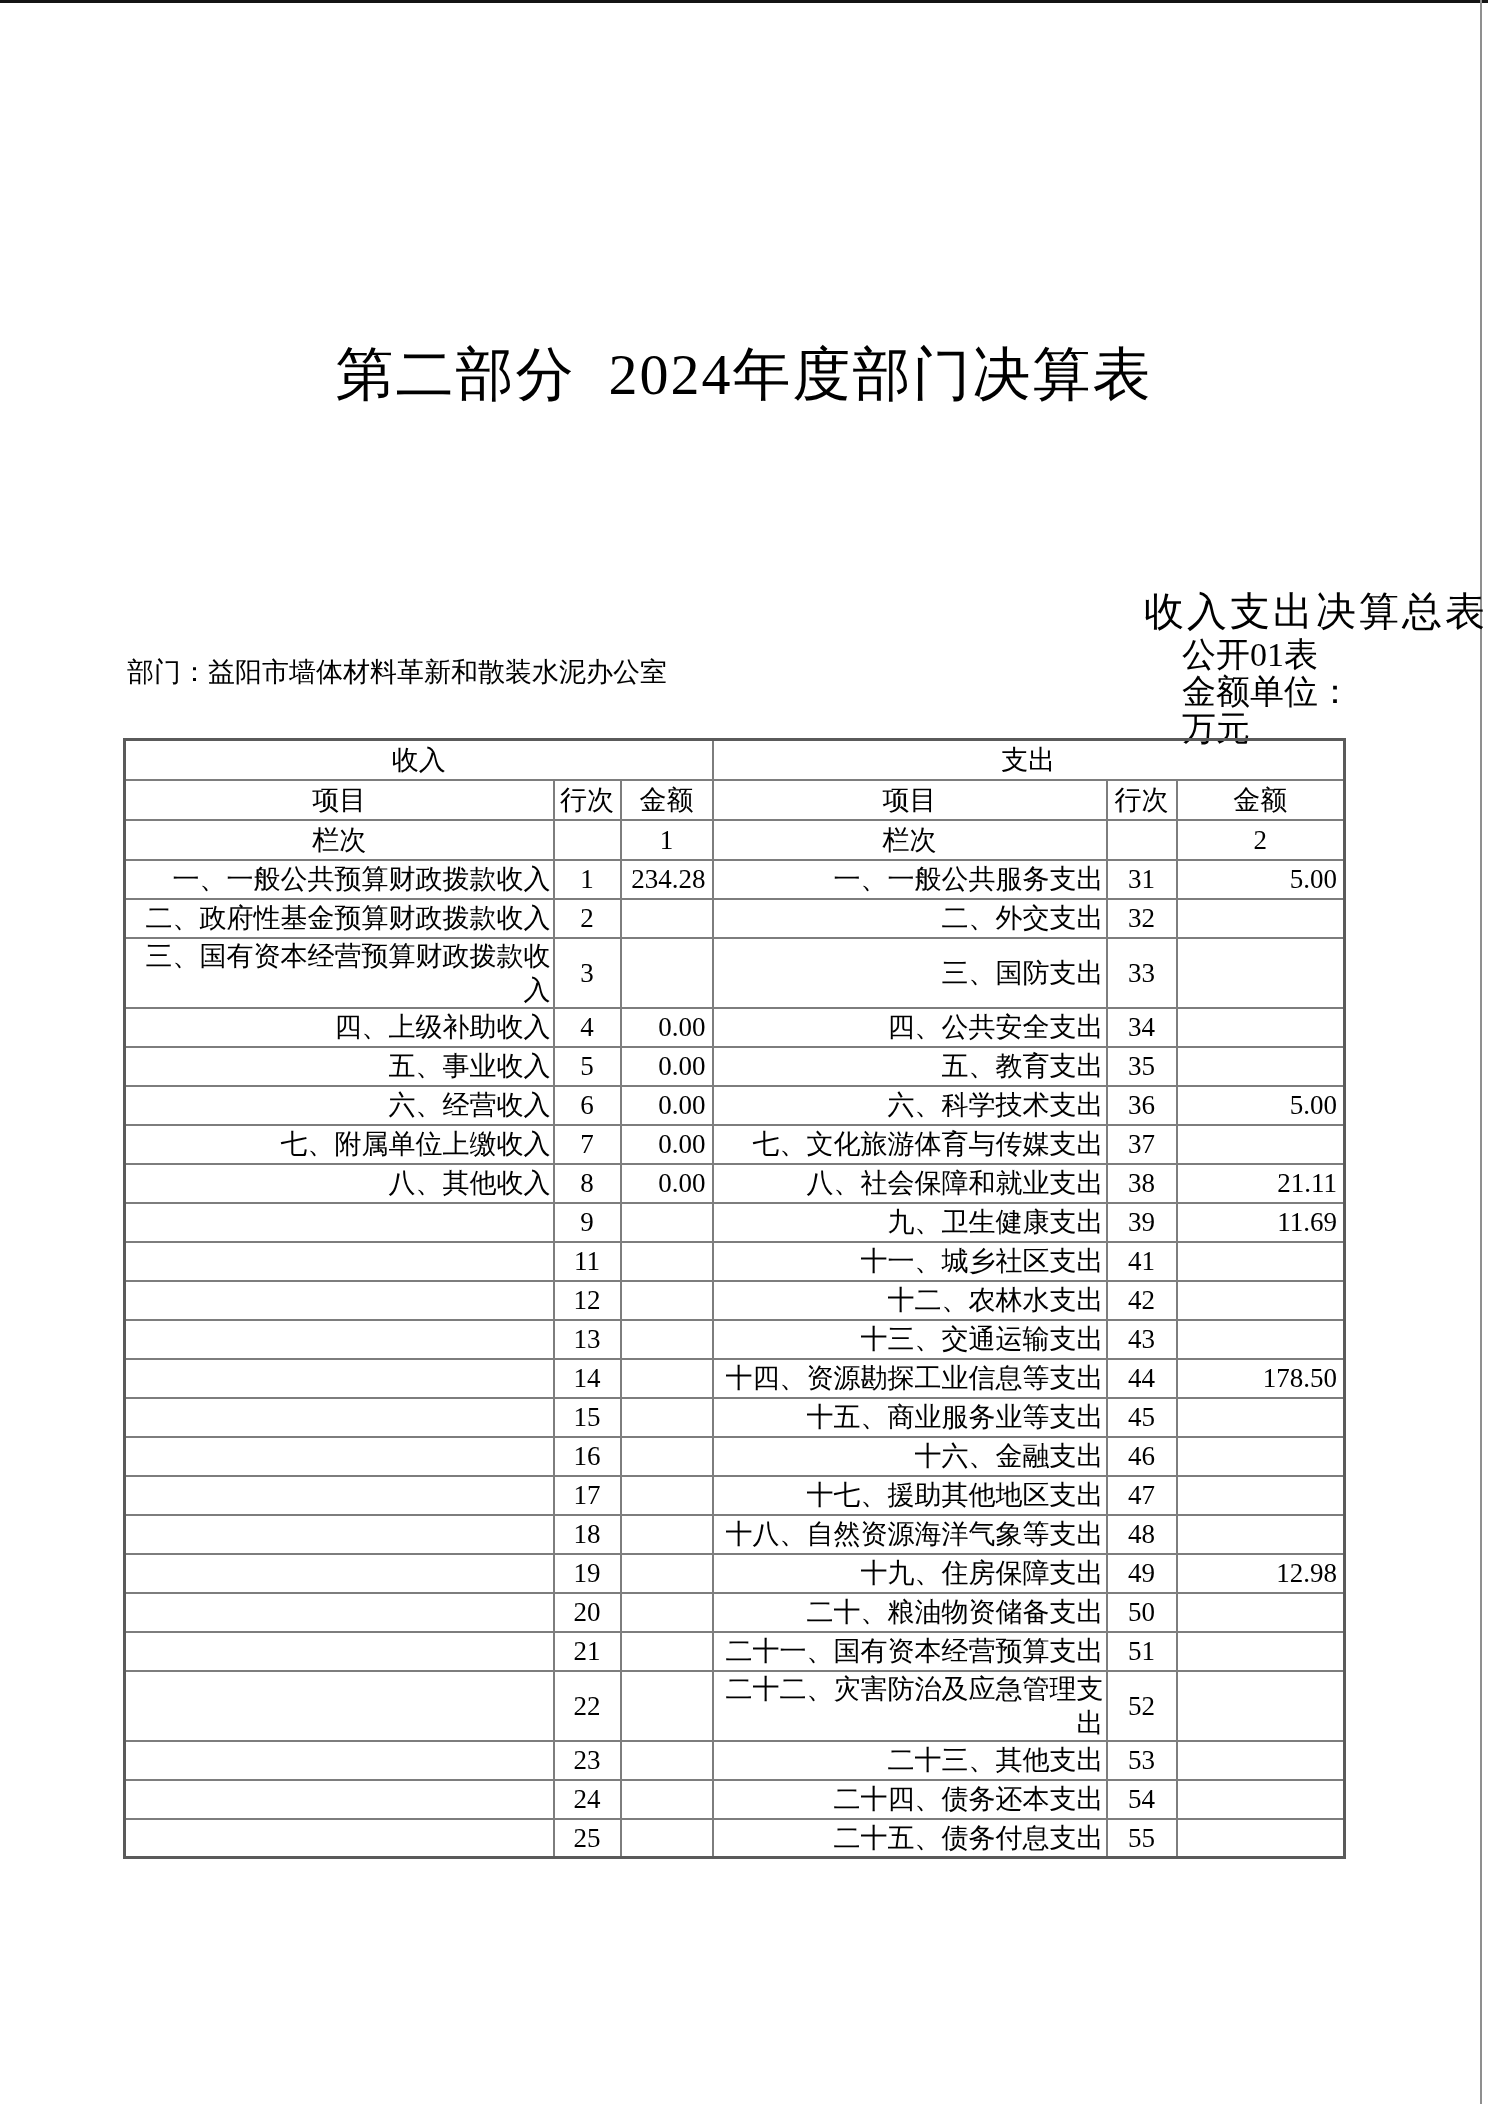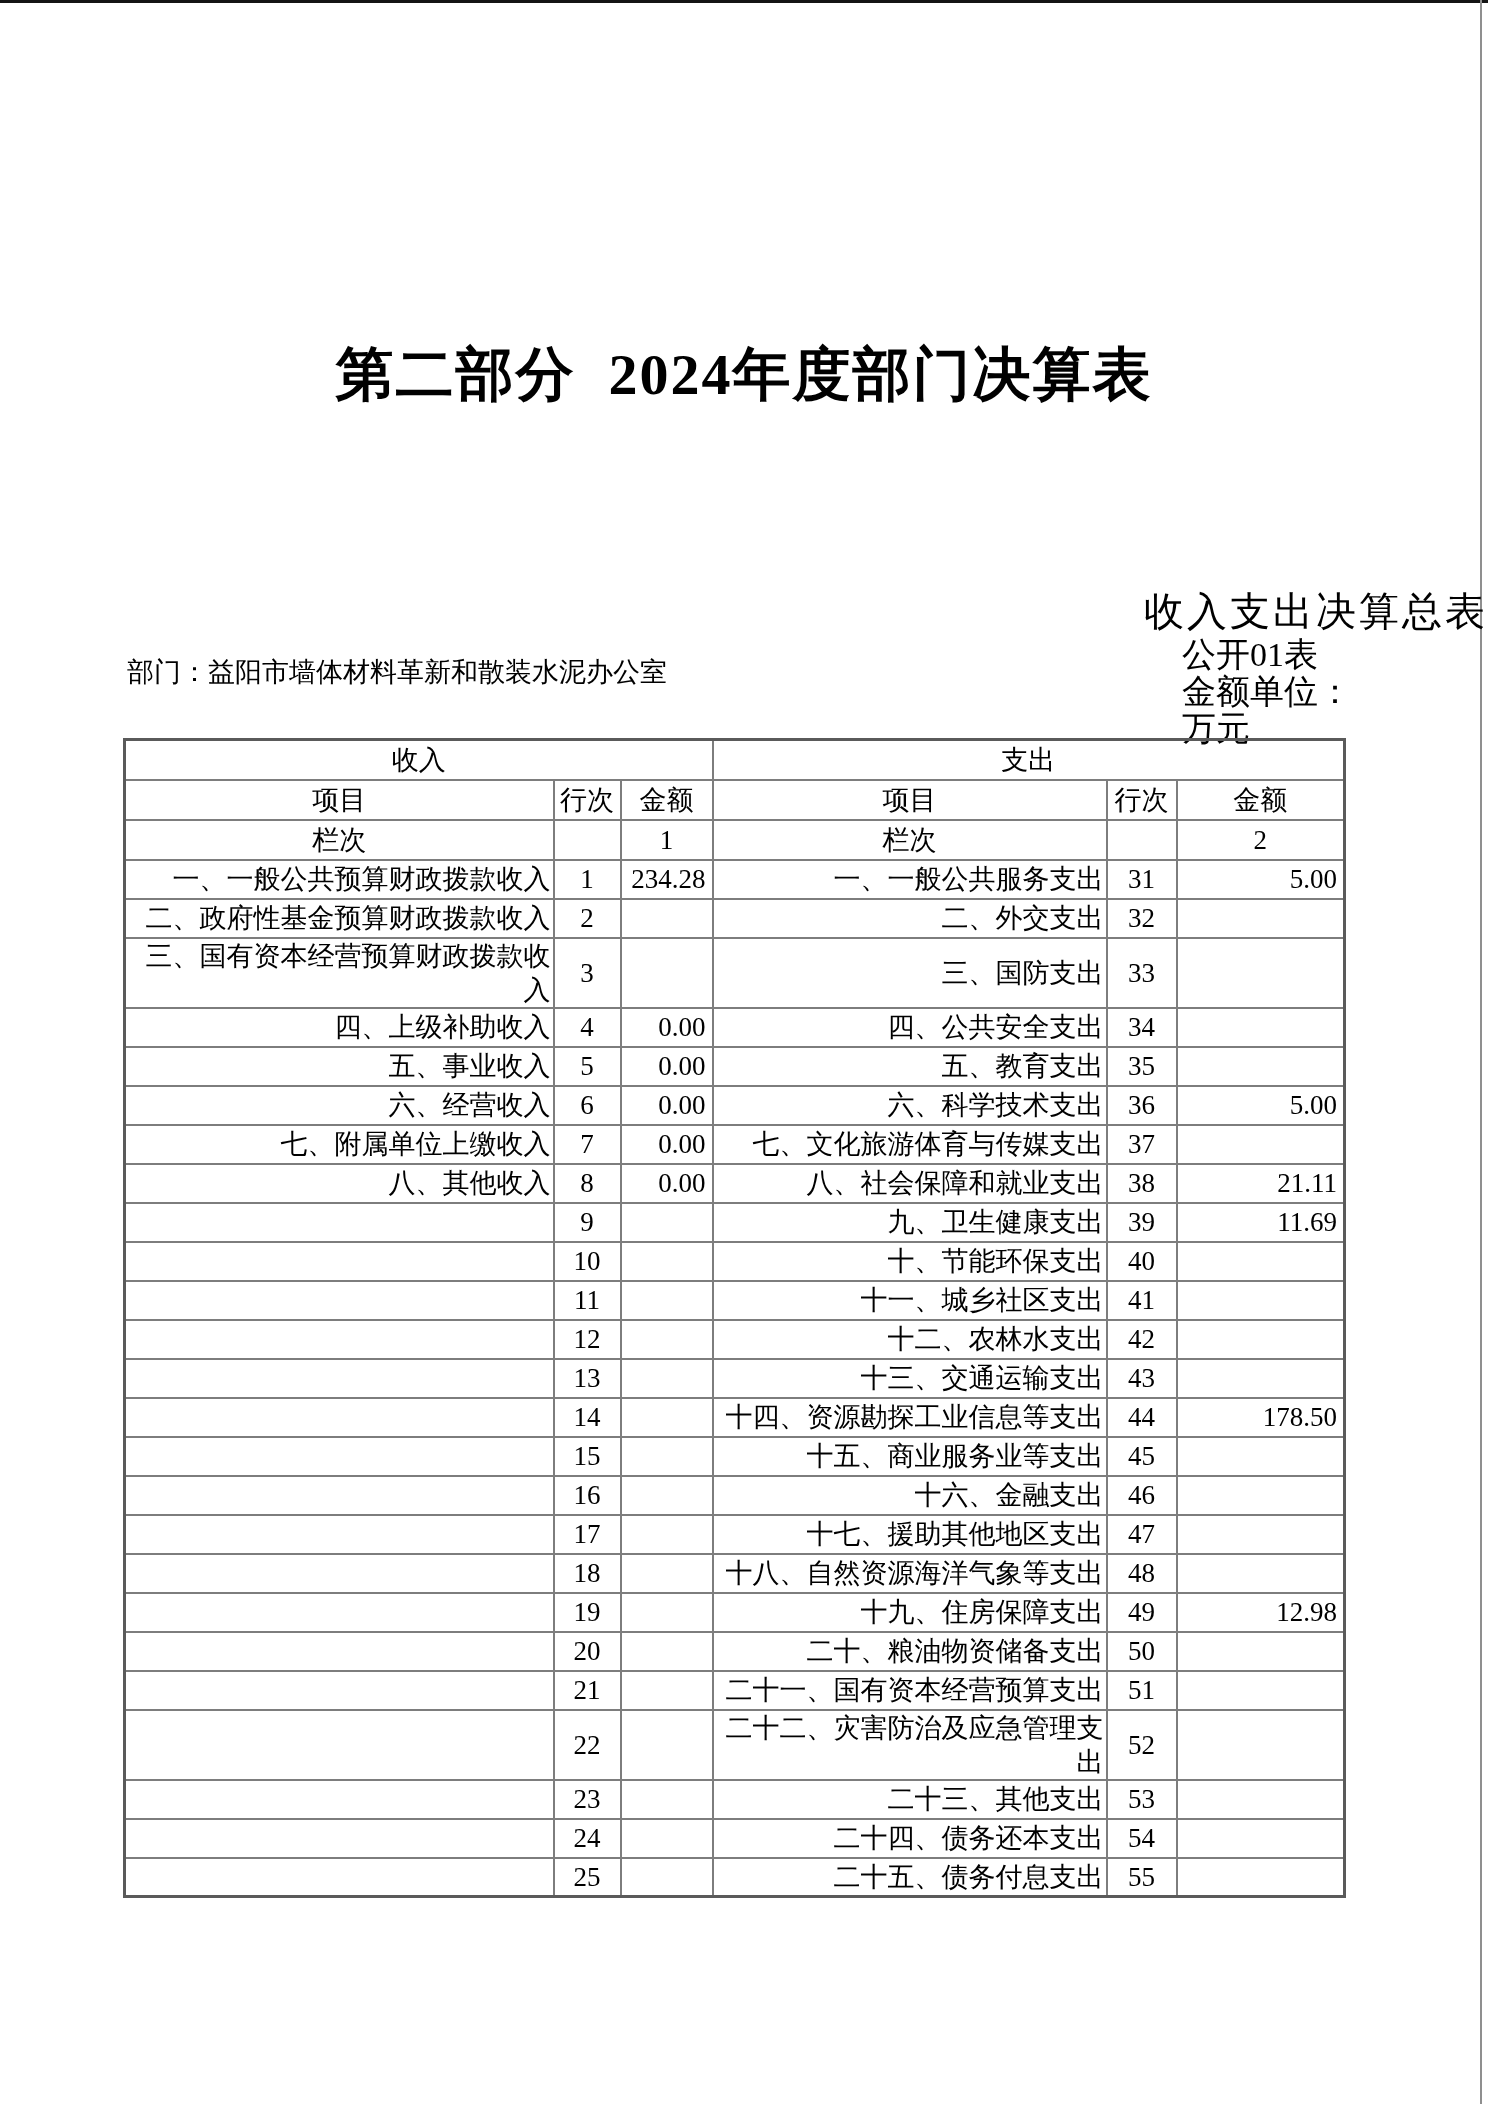--- a/index.html
+++ b/index.html
@@ -18,21 +18,21 @@
   }
   .scan-right-edge {
     position: absolute; top: 0; right: 6px; width: 2px; height: 100%;
     background: #8f8f8f;
   }
   .doc-title {
     position: absolute;
     top: 336px; left: 0; width: 100%;
     text-align: center;
     font-size: 58px;
-    font-weight: bold;
+    font-weight: normal;
     letter-spacing: 2px;
     white-space: pre;
   }
   .section-title {
     position: absolute;
     top: 584px; left: 0; width: 100%;
     text-align: right;
     font-size: 40px;
     font-weight: normal;
     letter-spacing: 3px;
@@ -188,28 +188,20 @@
       <tr>
         <td class="item"></td>
         <td class="line">9</td>
         <td class="amount"></td>
         <td class="item">九、卫生健康支出</td>
         <td class="line">39</td>
         <td class="amount">11.69</td>
       </tr>
       <tr>
         <td class="item"></td>
-        <td class="line">10</td>
-        <td class="amount"></td>
-        <td class="item">十、节能环保支出</td>
-        <td class="line">40</td>
-        <td class="amount"></td>
-      </tr>
-      <tr>
-        <td class="item"></td>
         <td class="line">11</td>
         <td class="amount"></td>
         <td class="item">十一、城乡社区支出</td>
         <td class="line">41</td>
         <td class="amount"></td>
       </tr>
       <tr>
         <td class="item"></td>
         <td class="line">12</td>
         <td class="amount"></td>

